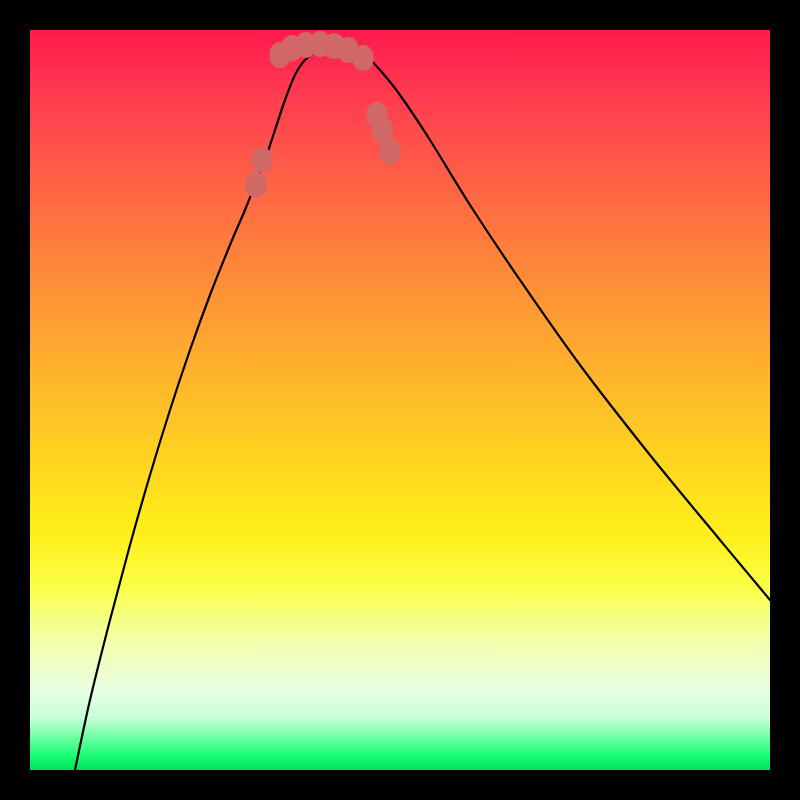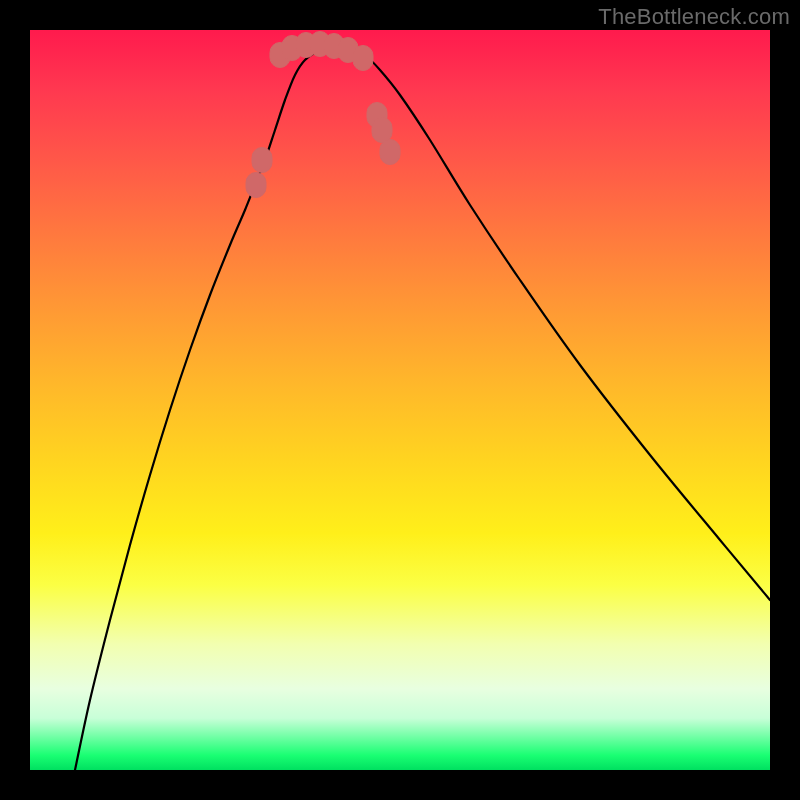--- a/index.html
+++ b/index.html
@@ -54,21 +54,20 @@
   }
   .marker {
     fill: #d06868;
     stroke: #d06868;
   }
 </style>
 </head>
 <body>
 
 <div class="frame">
-  <div class="watermark">TheBottleneck.com</div>
   <div class="plot-area">
     <svg class="curve" viewBox="0 0 740 740">
       <path id="main-curve" fill="none" stroke="#000" stroke-width="2.2" stroke-linecap="round" d="M 45 740 C 47.5 728.3333333333334, 54.166666666666664 695, 60 670 C 65.83333333333333 645, 73.33333333333333 615.8333333333334, 80 590 C 86.66666666666667 564.1666666666666, 93.33333333333333 539.1666666666666, 100 515 C 106.66666666666667 490.8333333333333, 113.33333333333333 467.5, 120 445 C 126.66666666666667 422.5, 133.33333333333334 400.8333333333333, 140 380 C 146.66666666666666 359.1666666666667, 153.33333333333334 339.1666666666667, 160 320 C 166.66666666666666 300.8333333333333, 173.33333333333334 282.5, 180 265 C 186.66666666666666 247.5, 194.16666666666666 229.16666666666666, 200 215 C 205.83333333333334 200.83333333333334, 210.83333333333334 190, 215 180 C 219.16666666666666 170, 221.66666666666666 163.33333333333334, 225 155 C 228.33333333333334 146.66666666666666, 231.66666666666666 139.16666666666666, 235 130 C 238.33333333333334 120.83333333333333, 241.66666666666666 110, 245 100 C 248.33333333333334 90, 251.66666666666666 79.16666666666667, 255 70 C 258.3333333333333 60.833333333333336, 261.6666666666667 51.666666666666664, 265 45 C 268.3333333333333 38.333333333333336, 270.8333333333333 34.166666666666664, 275 30 C 279.1666666666667 25.833333333333332, 285 22.5, 290 20 C 295 17.5, 300 15.5, 305 15 C 310 14.5, 315 15.333333333333334, 320 17 C 325 18.666666666666668, 330 21.166666666666668, 335 25 C 340 28.833333333333332, 344.1666666666667 33.333333333333336, 350 40 C 355.8333333333333 46.666666666666664, 361.6666666666667 53.333333333333336, 370 65 C 378.3333333333333 76.66666666666667, 388.3333333333333 91.66666666666667, 400 110 C 411.6666666666667 128.33333333333334, 425 151.66666666666666, 440 175 C 455 198.33333333333334, 471.6666666666667 223.33333333333334, 490 250 C 508.3333333333333 276.6666666666667, 528.3333333333334 305.8333333333333, 550 335 C 571.6666666666666 364.1666666666667, 596.6666666666666 395.8333333333333, 620 425 C 643.3333333333334 454.1666666666667, 670 485.8333333333333, 690 510 C 710 534.1666666666666, 731.6666666666666 560, 740 570"></path>
       <g id="markers">
           <rect x="216" y="142.5" width="20" height="25" rx="10" ry="10" class="marker"></rect>
           <rect x="222" y="117.5" width="20" height="25" rx="10" ry="10" class="marker"></rect>
           <rect x="240" y="12.5" width="20" height="25" rx="10" ry="10" class="marker"></rect>
           <rect x="252" y="5.5" width="20" height="25" rx="10" ry="10" class="marker"></rect>
           <rect x="266" y="2.5" width="20" height="25" rx="10" ry="10" class="marker"></rect>
           <rect x="280" y="1.5" width="20" height="25" rx="10" ry="10" class="marker"></rect>

